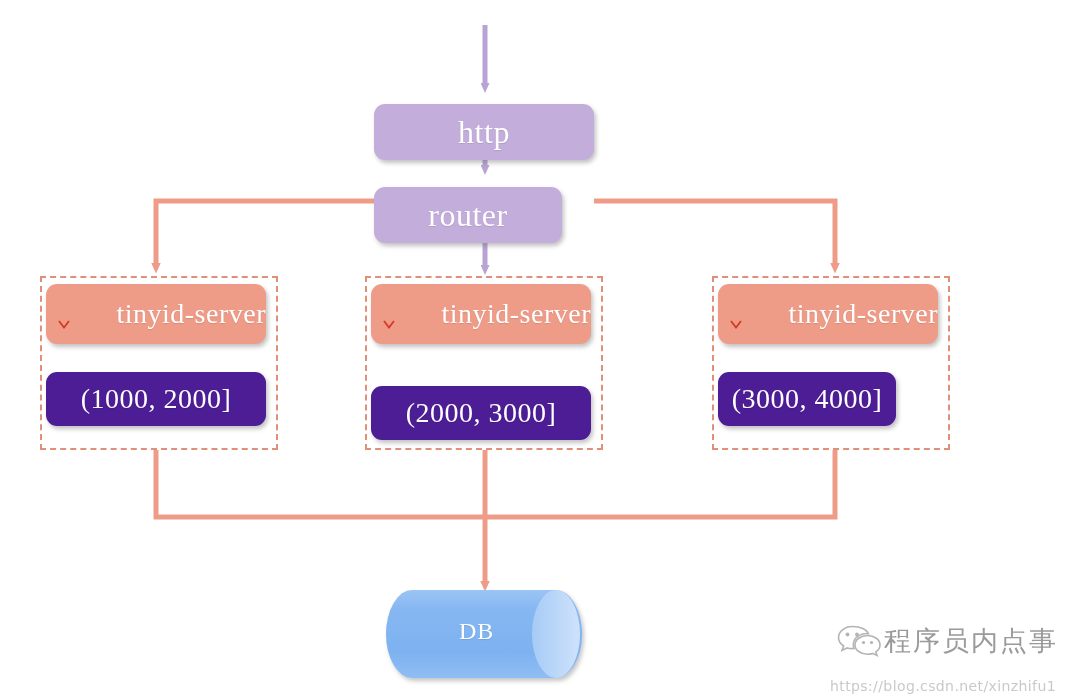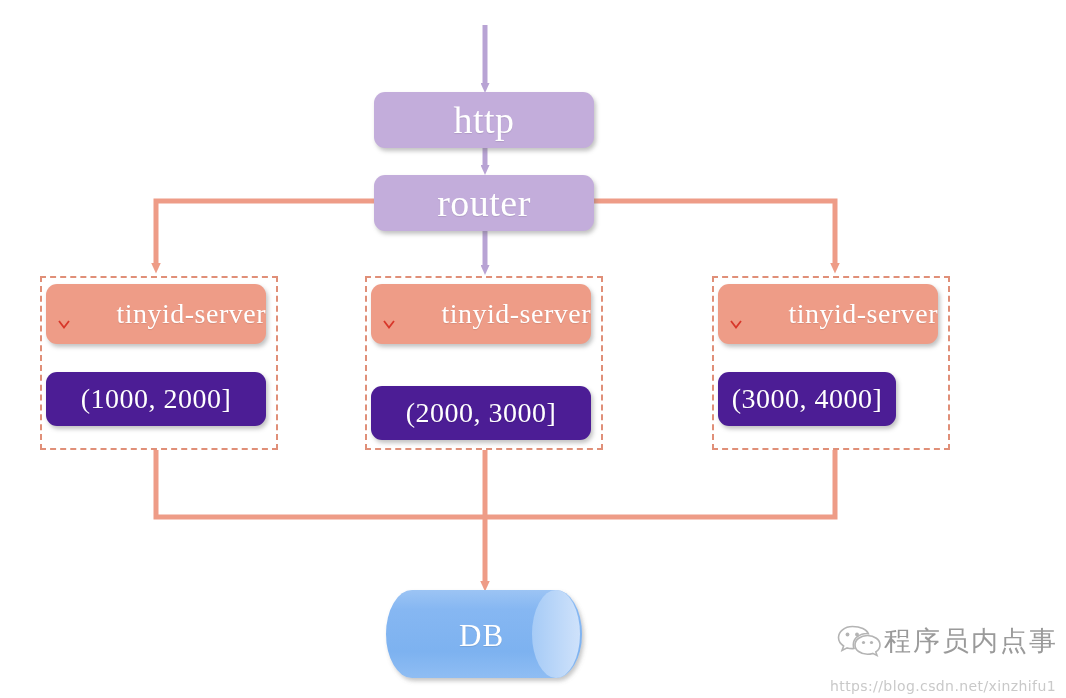--- a/index.html
+++ b/index.html
@@ -33,21 +33,22 @@
     color: #ffffff;
     border-radius: 11px;
     font-family: "Liberation Serif", "DejaVu Serif", serif;
     letter-spacing: 0.5px;
     text-shadow: 0 1px 1px rgba(0,0,0,0.10);
     box-shadow: 2px 3px 4px rgba(110,110,110,0.42);
     z-index: 4;
   }
   .node-purple {
     background: #c3addb;
-    font-size: 38px;
+    font-size: 32px;
+    margin-top: 12px;
   }
   .node-salmon {
     background: #ee9c87;
     font-size: 28px;
     justify-content: flex-end;
   }
   .node-blue {
     background: #4c1d95;
     font-size: 28px;
   }
@@ -61,21 +62,21 @@
   .chev {
     position: absolute;
     width: 12px;
     height: 9px;
     z-index: 6;
   }
   .db-label {
     position: absolute;
     z-index: 5;
     color: #ffffff;
-    font-size: 31px;
+    font-size: 24px;
     font-family: "Liberation Serif", "DejaVu Serif", serif;
     text-shadow: 0 1px 1px rgba(0,0,0,0.10);
     letter-spacing: 1px;
   }
   #watermark {
     position: absolute;
     right: 8px;
     bottom: 4px;
     z-index: 8;
     text-align: right;
@@ -150,21 +151,21 @@
     <g filter="url(#softShadow)">
       <path d="M 412,590 L 556,590 A 26,44 0 0 1 556,678 L 412,678 A 26,44 0 0 1 412,590 Z" fill="url(#cylBody)"></path>
       <ellipse cx="556" cy="634" rx="24" ry="44" fill="url(#cylCap)"></ellipse>
     </g>
   </svg>
 
   <div class="node node-purple" style="left:374px; top:92px; width:220px; height:56px;">
     <span>http</span>
   </div>
 
-  <div class="node node-purple" style="left:374px; top:175px; width:220px; height:56px;">
+  <div class="node node-purple" style="left:374px; top:175px; width:188px; height:56px;">
     <span>router</span>
   </div>
 
   <div class="group-box" style="left:40px; top:276px; width:238px; height:174px;"></div>
   <div class="node node-salmon" style="left:46px; top:284px; width:220px; height:60px;">
     <span>tinyid-server</span>
   </div>
   <svg class="chev" style="left:58px; top:320px;" viewBox="0 0 12 9" xmlns="http://www.w3.org/2000/svg">
     <path d="M1,1 L6,7.5 L11,1" fill="none" stroke="#d8372a" stroke-width="1.8"></path>
   </svg>

